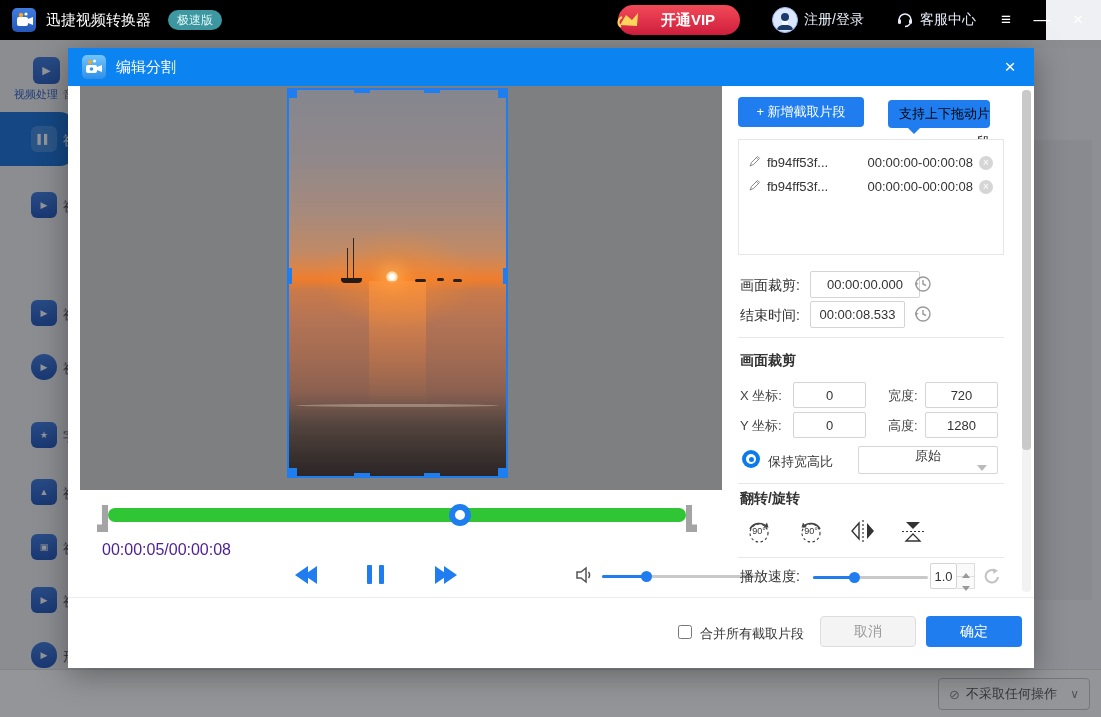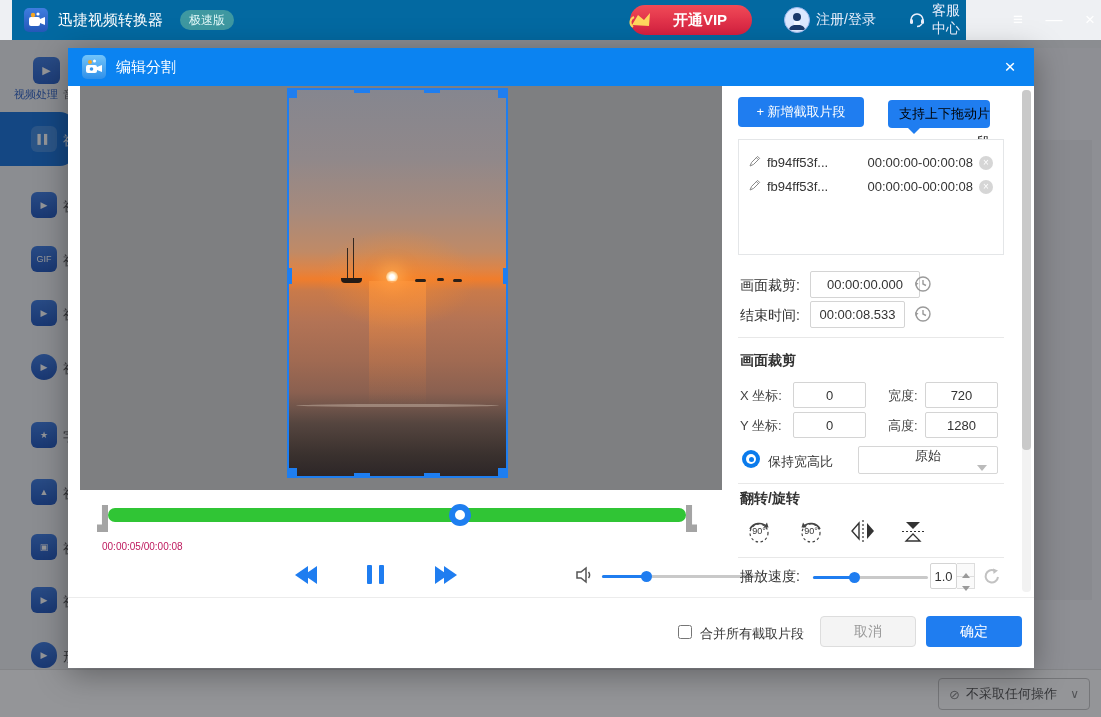--- a/index.html
+++ b/index.html
@@ -1,21 +1,21 @@
 <!DOCTYPE html>
 <html><head>
 <meta charset="utf-8">
 <style>
   * { margin:0; padding:0; box-sizing:border-box; }
   body { background:#222; display:flex; justify-content:center; }
   .page { position:relative; width:1101px; height:717px; overflow:hidden;
           background:#eef0f3; font-family:"Liberation Sans","DejaVu Sans",sans-serif; }
 
   
-  .titlebar { position:absolute; left:12px; top:0; width:954px; height:40px; background:#0369a1; z-index:5; }
+  .titlebar { position:absolute; left:0; top:0; width:1046px; height:40px; background:#000000; z-index:5; }
   .app-icon { position:absolute; left:12px; top:8px; width:24px; height:24px; border-radius:5px;
               background:linear-gradient(180deg,#3f7de0,#2457b8); }
   .app-name { position:absolute; left:46px; top:11px; color:#fff; font-size:15px; }
   .edition-badge { position:absolute; left:168px; top:10px; height:20px; line-height:20px; padding:0 9px;
                    background:#3e98a1; color:#dff7f7; font-size:12px; border-radius:10px; }
   .vip-btn { position:absolute; left:618px; top:5px; width:122px; height:30px; border-radius:15px;
              background:linear-gradient(180deg,#f04a57,#d41f3f); color:#ffffff; font-size:15px; font-weight:bold;
              text-align:center; line-height:30px; padding-left:18px; }
   .vip-crown { position:absolute; left:-6px; top:-2px; }
   .tb-item { position:absolute; top:0; height:40px; display:flex; align-items:center; color:#e9eefb; font-size:14px; gap:6px; }
@@ -82,21 +82,21 @@
   .waveline { position:absolute; left:4%; top:81%; width:92%; height:3px; border-radius:50%; background:rgba(235,222,206,.35); }
   .crop-frame { position:absolute; inset:0; border:2px solid #1e7ef0; }
   .h-c { position:absolute; width:10px; height:10px; background:#1e7ef0; }
   .h-t { position:absolute; background:#1e7ef0; }
 
   .trim-handle { position:absolute; background:#a4a4a4; width:11px; height:27px; }
   .trim-handle.left  { clip-path:polygon(45% 0,100% 0,100% 100%,0 100%,0 72%,45% 72%); }
   .trim-handle.right { clip-path:polygon(0 0,55% 0,55% 72%,100% 72%,100% 100%,0 100%); }
   .trim-bar { position:absolute; height:14px; border-radius:7px; background:#30c535; }
   .playhead { position:absolute; width:22px; height:22px; border-radius:50%; border:6px solid #1e7ef0; background:#fff; }
-  .time-text { position:absolute; font-size:10px; color:#be185d; }
+  .time-text { position:absolute; font-size:16px; color:#4c1d95; }
 
   .tri { width:0; height:0; border-top:9px solid transparent; border-bottom:9px solid transparent; display:inline-block; }
   .tri.l { border-right:13px solid #1f7df0; }
   .tri.r { border-left:13px solid #1f7df0; }
   .pbar { display:inline-block; width:5px; height:19px; background:#1f7df0; border-radius:1px; }
 
   .vol-track { position:absolute; height:3px; background:#c9c9c9; border-radius:2px; }
   .vol-fill { position:absolute; height:3px; background:#1f7df0; border-radius:2px; }
   .knob { position:absolute; width:11px; height:11px; border-radius:50%; background:#1f7df0; }
 
@@ -207,24 +207,20 @@
     <div class="side-tab2">音</div>
 
     <div class="side-item active" style="top:72px;">
       <div class="si-icon">▌▌</div>
       <div class="si-label">视</div>
     </div>
     <div class="side-item" style="top:138px;">
       <div class="si-icon">▶</div>
       <div class="si-label">视</div>
     </div>
-    <div class="side-item" style="top:192px;">
-      <div class="si-icon">GIF</div>
-      <div class="si-label">视</div>
-    </div>
     <div class="side-item" style="top:246px;">
       <div class="si-icon">▶</div>
       <div class="si-label">视</div>
     </div>
     <div class="side-item" style="top:300px;">
       <div class="si-icon" style="border-radius:50%;">▶</div>
       <div class="si-label">视</div>
     </div>
     <div class="side-item" style="top:368px;">
       <div class="si-icon">★</div>

